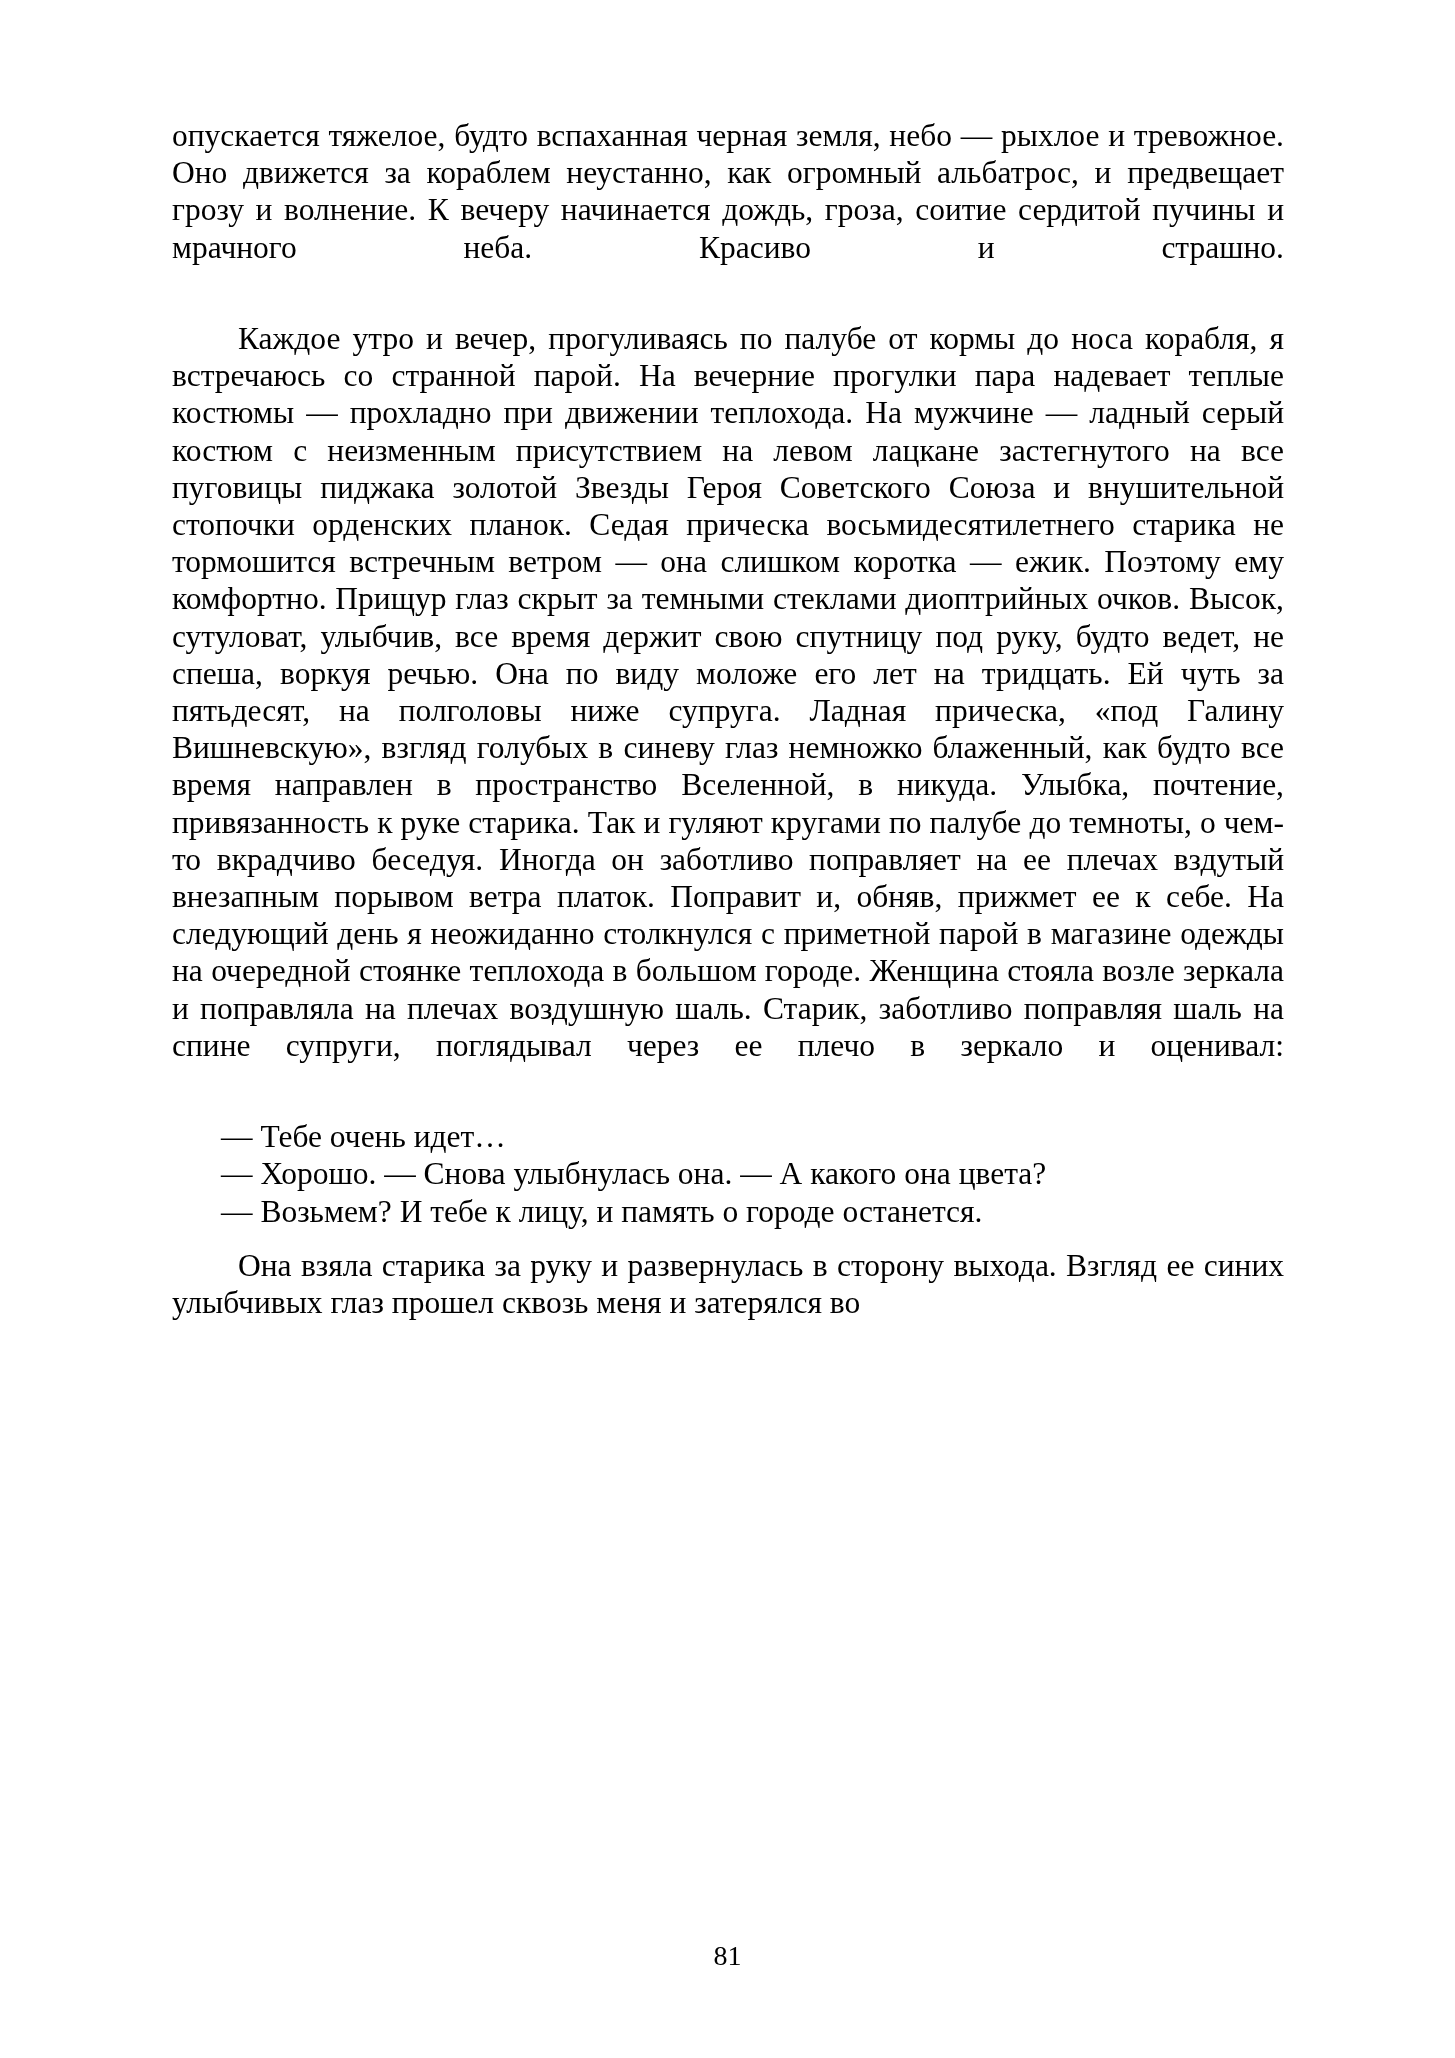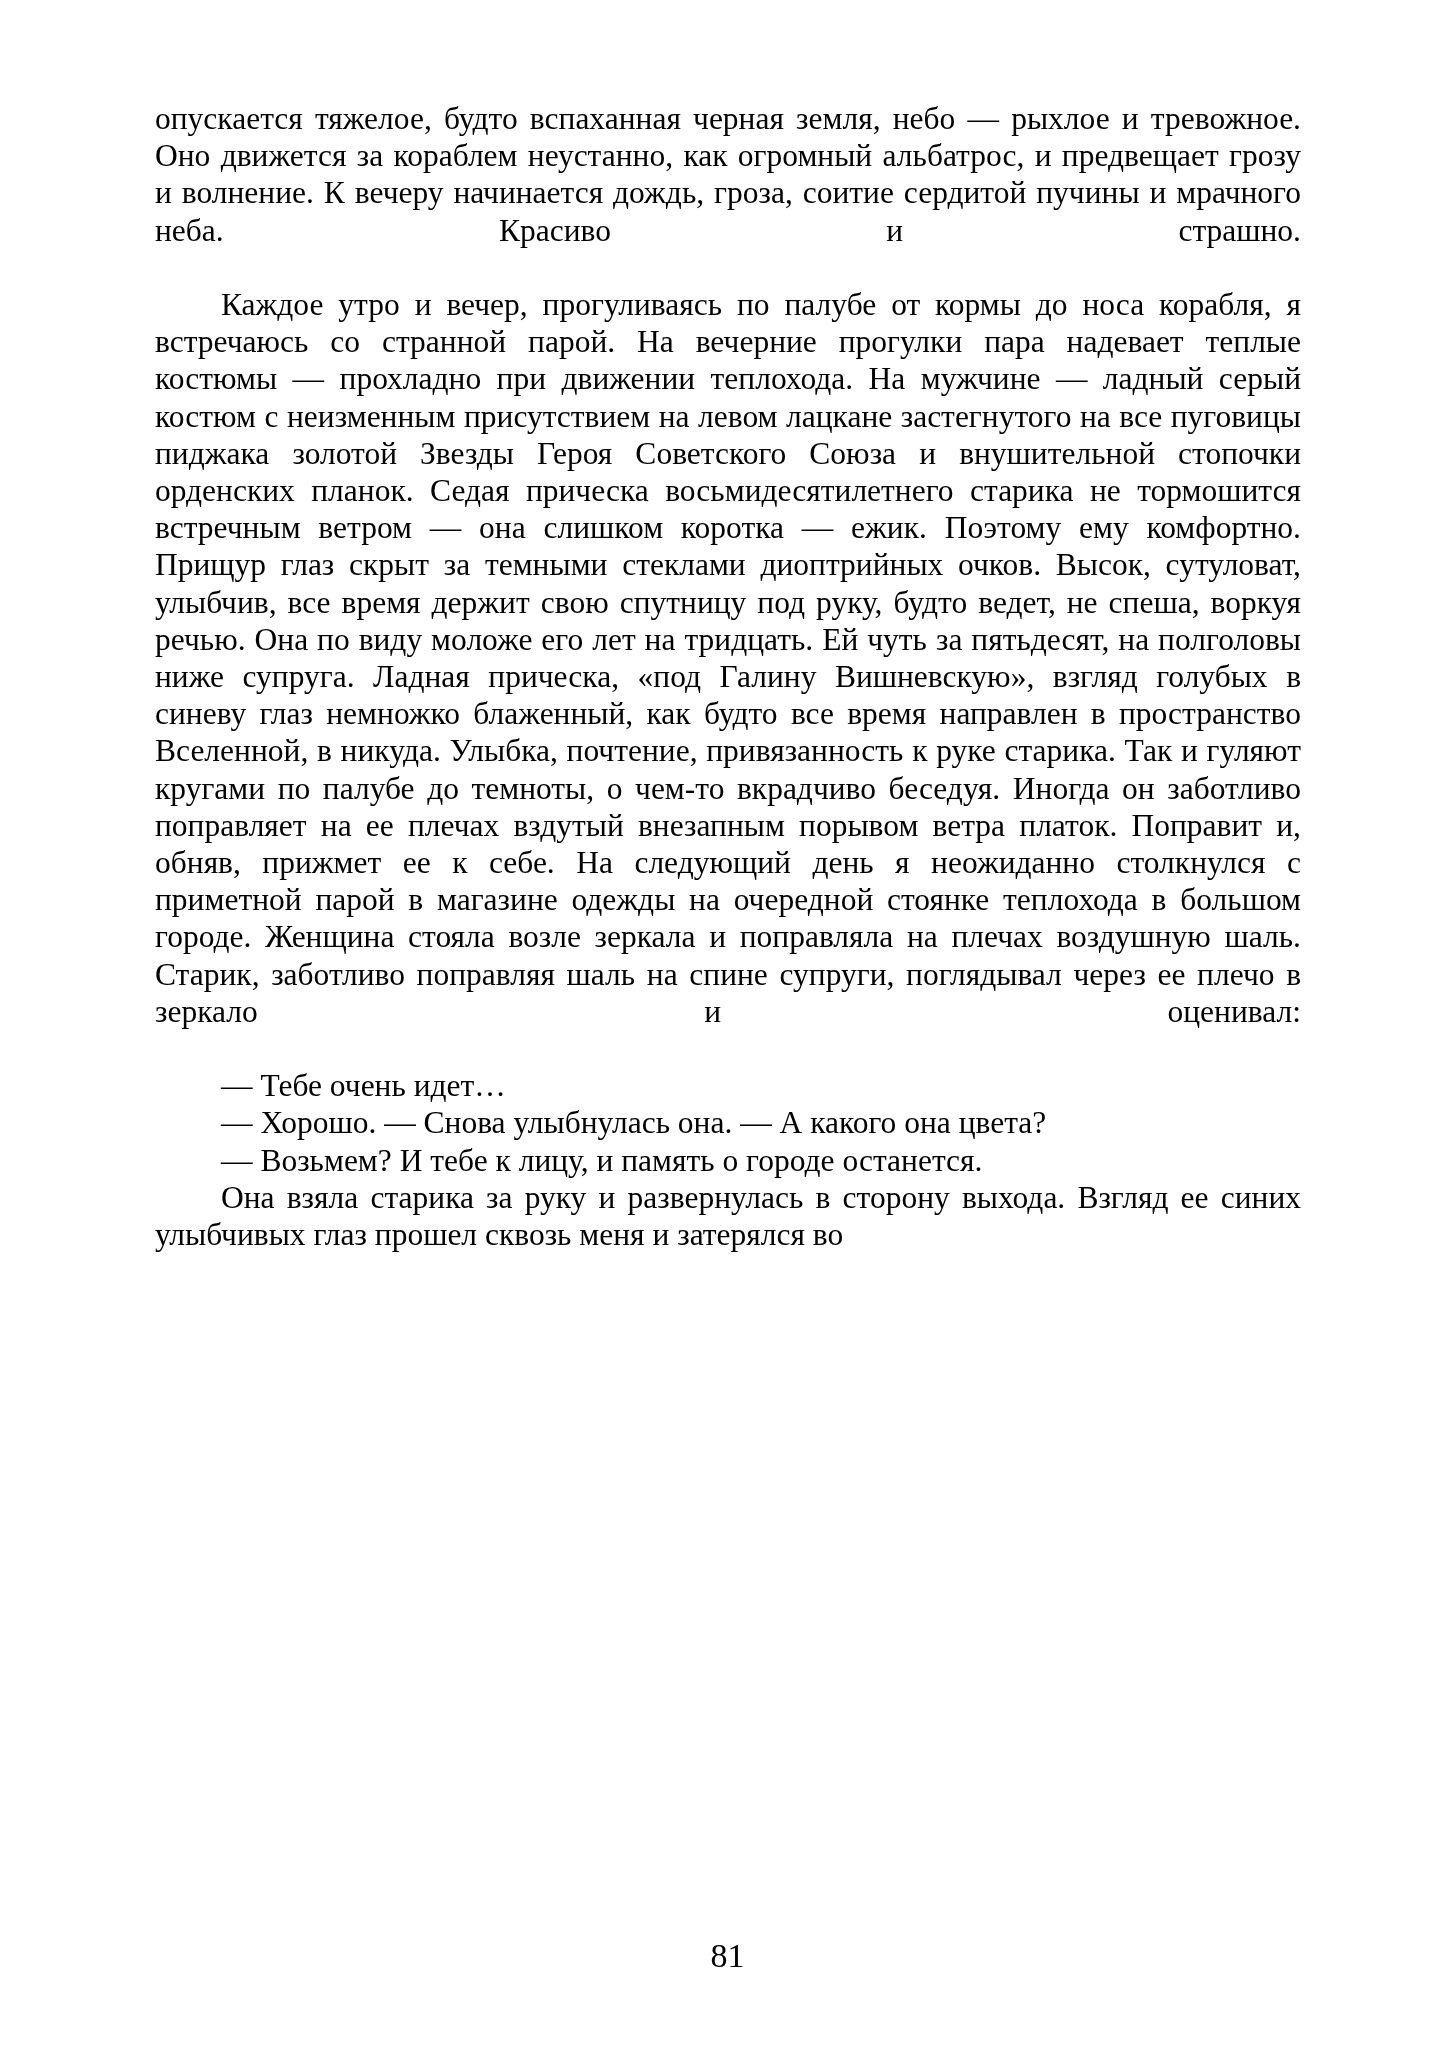--- a/index.html
+++ b/index.html
@@ -25,21 +25,21 @@
     top: 100px;
     width: 1146px;
     font-size: 31.5px;
     line-height: 37.2px;
     text-align: justify;
     text-justify: inter-word;
     -webkit-hyphens: none;
     hyphens: none;
   }
   .para {
-    margin: 0;
+    margin: 17px;
     text-align: justify;
     text-indent: 0;
   }
   .para.indent {
     text-indent: 66px;
   }
   
   .para:after {
     content: "";
     display: inline-block;
@@ -58,21 +58,21 @@
     width: 100%;
   }
   .dlg.short:after { content: none; display: none; }
 
   .folio {
     position: absolute;
     left: 0;
     right: 0;
     top: 1940px;
     text-align: center;
-    font-size: 34px;
+    font-size: 28px;
     line-height: 32px;
   }
 </style>
 </head>
 <body>
 
 <div class="page">
 
   <div class="textblock">
 

